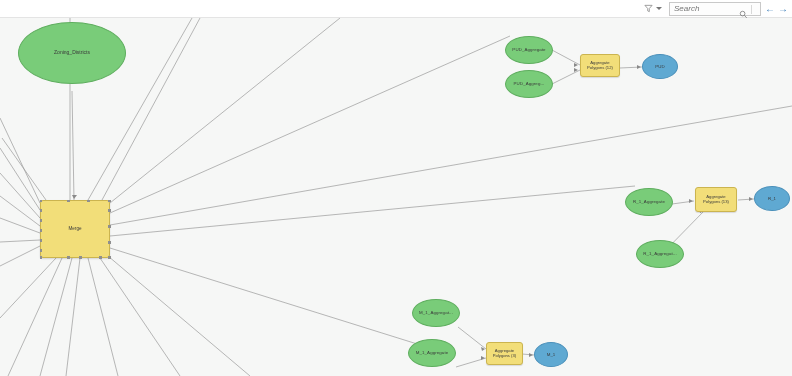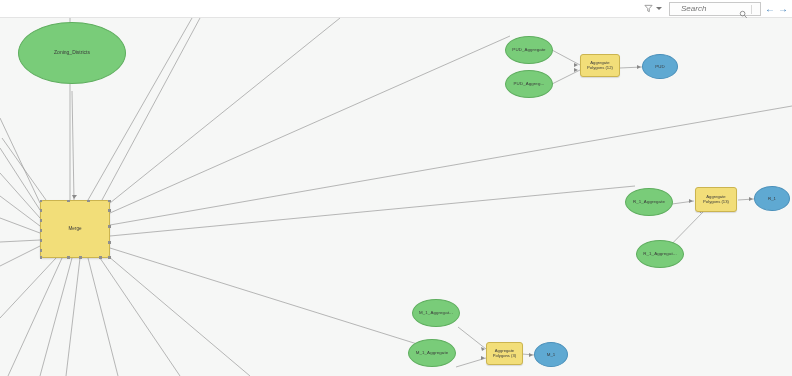--- a/index.html
+++ b/index.html
@@ -56,21 +56,20 @@
   .search-box input {
     border: 0; outline: 0;
     background: transparent;
     font-family: "Liberation Sans", sans-serif;
     font-size: 8px;
     color: #8a8a8a;
     width: 70px;
     height: 12px;
     padding: 0 0 0 4px;
     font-style: italic;
-    margin-left: 7px;
   }
   .search-mag { position: absolute; right: 12px; top: 2px; }
   .search-sep {
     position: absolute; right: 8px; top: 2px;
     width: 1px; height: 9px; background: #d8d8d8;
   }
   .nav-arrows {
     display: flex; align-items: center;
     margin-left: 4px; gap: 3px;
   }

